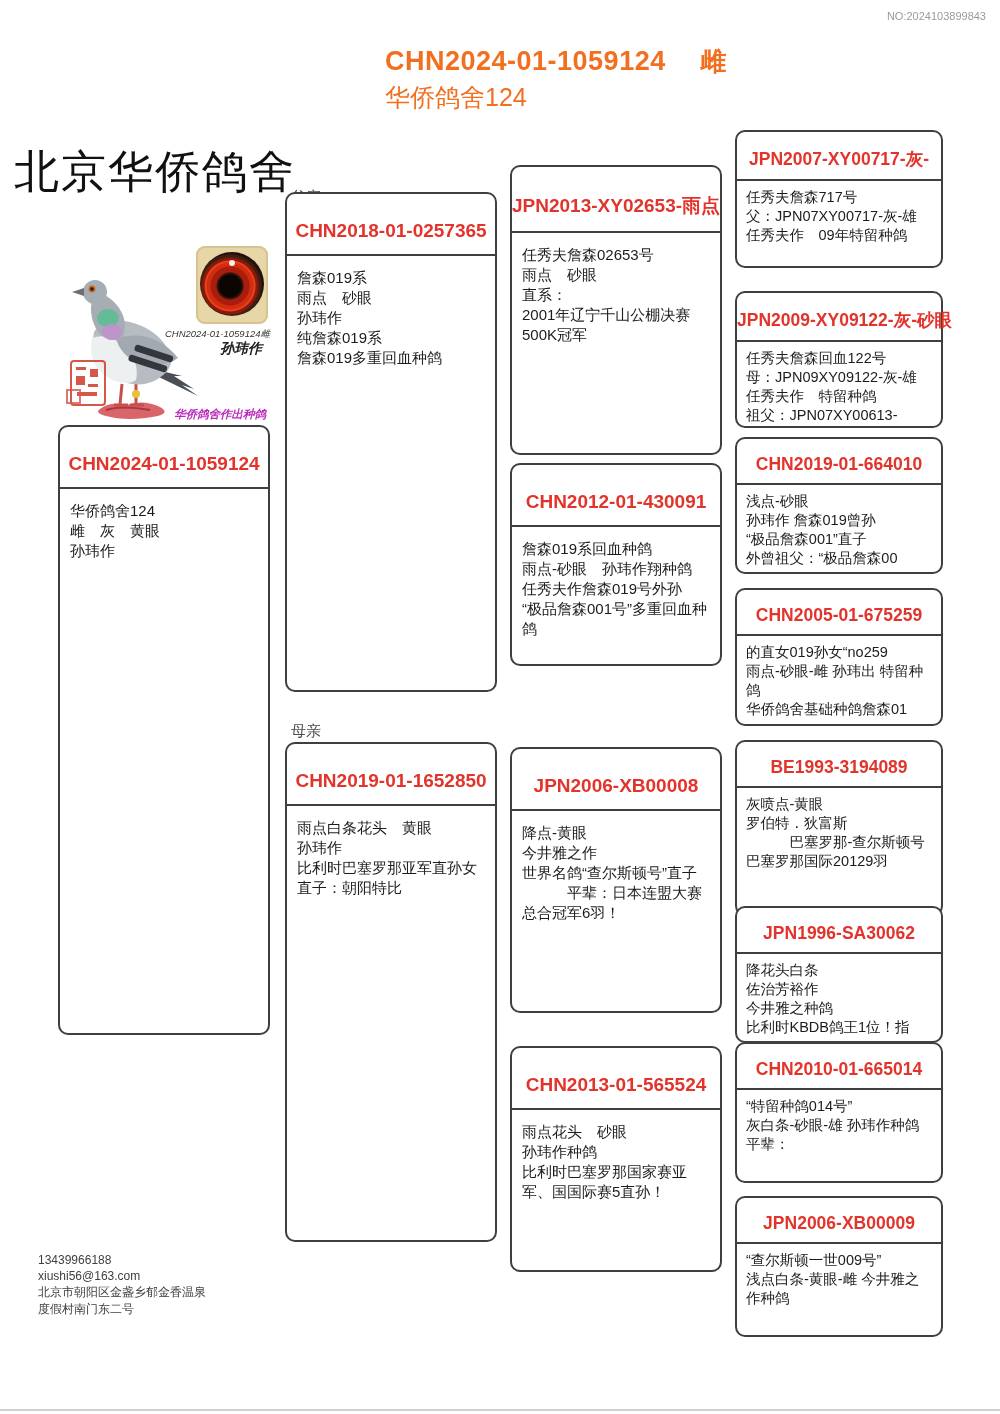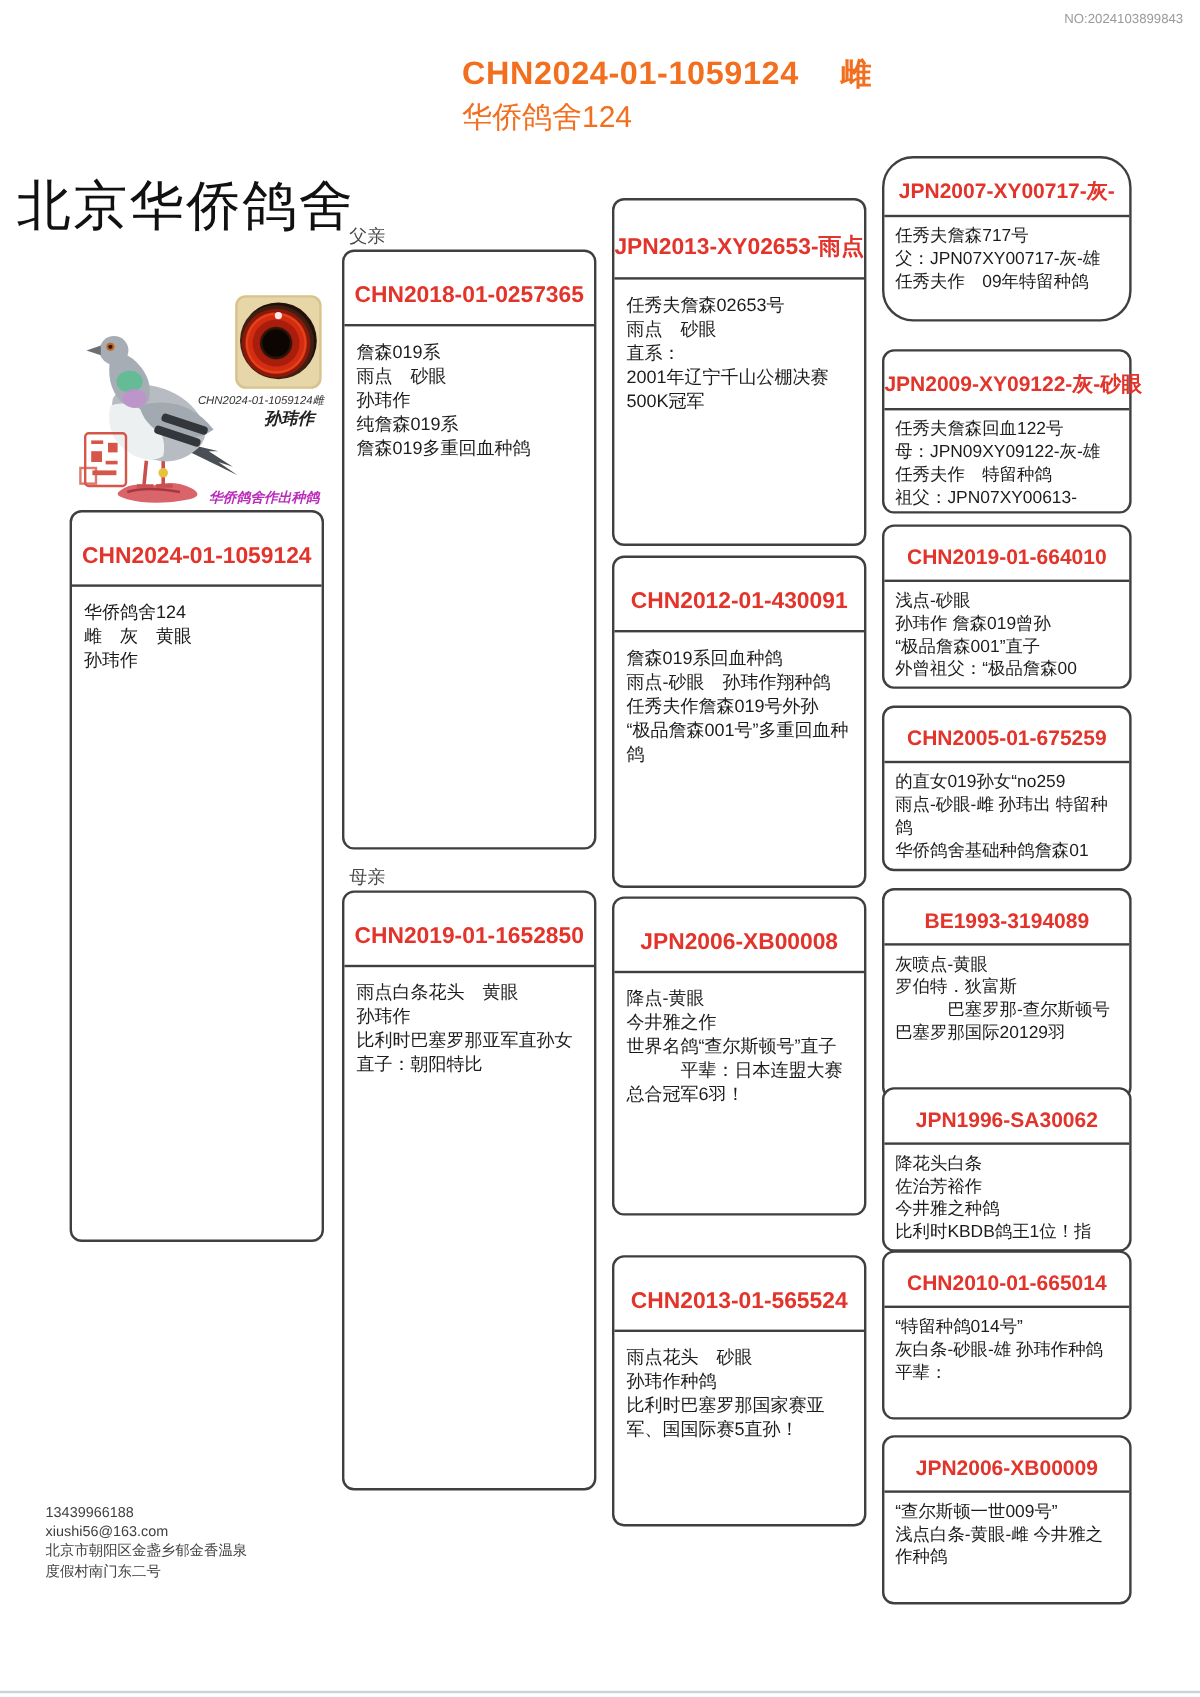--- a/index.html
+++ b/index.html
@@ -45,27 +45,27 @@
 
   
   .pbox{position:absolute;background:#fff;border:2px solid #3f3f3f;border-radius:10px;box-sizing:border-box;}
   .pbox-title{display:block;text-align:center;color:#E2342B;font-weight:bold;font-size:19px;
       white-space:nowrap;padding:26px 0 12px 0;border-bottom:2px solid #3f3f3f;overflow:visible;}
   .pbox-body{padding:12px 10px;font-size:15px;line-height:1.33;white-space:pre-line;color:#1c1c1c;}
   .pbox.sm .pbox-title{padding:15px 0 8px 0;font-size:17.5px;}
   .pbox.sm .pbox-body{font-size:14.5px;line-height:1.3;padding:7px 9px;}
 
   .box-subject{left:58px;top:425px;width:212px;height:610px;}
-  .box-father{left:285px;top:208px;width:212px;height:500px;}
+  .box-father{left:285px;top:192px;width:212px;height:500px;}
   .box-mother{left:285px;top:742px;width:212px;height:500px;}
   .box-g1{left:510px;top:165px;width:212px;height:290px;}
-  .box-g2{left:510px;top:463px;width:212px;height:277px;}
+  .box-g2{left:510px;top:463px;width:212px;height:203px;}
   .box-g3{left:510px;top:747px;width:212px;height:266px;}
   .box-g4{left:510px;top:1046px;width:212px;height:226px;}
-  .box-gg1{left:735px;top:130px;width:208px;height:138px;border-radius:26px;}
+  .box-gg1{left:735px;top:130px;width:208px;height:138px;}
   .box-gg2{left:735px;top:291px;width:208px;height:137px;}
   .box-gg3{left:735px;top:437px;width:208px;height:137px;}
   .box-gg4{left:735px;top:588px;width:208px;height:138px;}
   .box-gg5{left:735px;top:740px;width:208px;height:176px;}
   .box-gg6{left:735px;top:892px;width:208px;height:137px;margin-top:14px;}
   .box-gg7{left:735px;top:1042px;width:208px;height:141px;}
   .box-gg8{left:735px;top:1196px;width:208px;height:141px;}
 
   .contact{position:absolute;left:38px;top:1252px;font-size:12px;line-height:1.35;white-space:pre-line;color:#404040;}
 </style>

